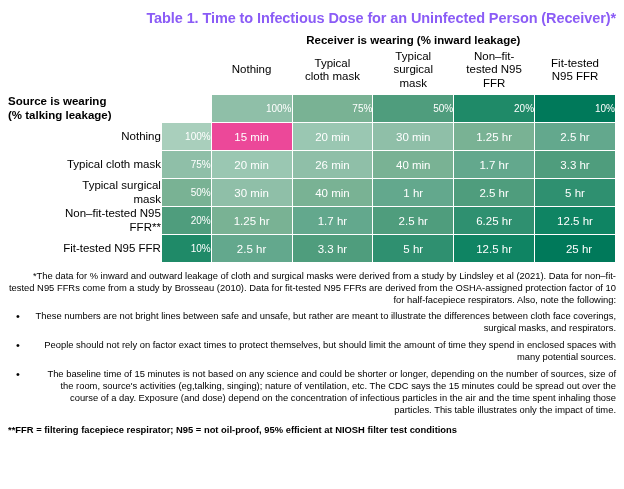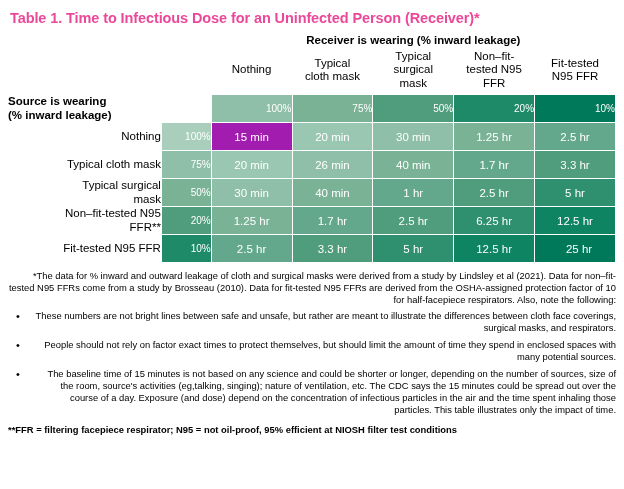--- a/index.html
+++ b/index.html
@@ -18,23 +18,24 @@
     position: relative;
     width: 624px;
     height: 489px;
     box-sizing: border-box;
     padding: 8px 8px 0 8px;
   }
   .title {
     font-family: "Liberation Sans", sans-serif;
     font-weight: bold;
     font-size: 14.5px;
-    color: #ec4899;
+    color: #8b5cf6;
     margin: 2px 0 8px 2px;
     letter-spacing: -0.1px;
+    text-align: right;
   }
   table.grid {
     border-collapse: collapse;
     width: 608px;
     table-layout: fixed;
     font-family: "Liberation Sans", sans-serif;
   }
   table.grid td {
     padding: 0;
     vertical-align: middle;
@@ -147,34 +148,34 @@
         <td class="col-head"><span>Nothing</span></td>
         <td class="col-head"><span>Typical<br>cloth mask</span></td>
         <td class="col-head"><span>Typical<br>surgical<br>mask</span></td>
         <td class="col-head"><span>Non–fit-<br>tested N95<br>FFR</span></td>
         <td class="col-head"><span>Fit-tested<br>N95 FFR</span></td>
       </tr>
 
       <tr>
         <td class="corner-head">
           <div>Source is wearing</div>
-          <div>(% inward leakage)</div>
+          <div>(% talking leakage)</div>
         </td>
         <td></td>
         <td class="leak-cell" style="background: rgb(143, 191, 168); font-weight: normal;">100%</td>
         <td class="leak-cell" style="background: rgb(121, 178, 148); font-weight: normal;">75%</td>
         <td class="leak-cell" style="background: rgb(79, 157, 125); font-weight: normal;">50%</td>
         <td class="leak-cell" style="background: rgb(31, 138, 104); font-weight: normal;">20%</td>
         <td class="leak-cell" style="background: rgb(0, 121, 90); font-weight: normal;">10%</td>
       </tr>
 
       <tr>
         <td class="row-head">Nothing</td>
         <td class="leak-cell" style="background: rgb(169, 207, 188);">100%</td>
-        <td class="cell" style="background: #a21caf;">15 min</td>
+        <td class="cell" style="background: #ec4899;">15 min</td>
         <td class="cell" style="background: rgb(154, 199, 178);">20 min</td>
         <td class="cell" style="background: rgb(143, 191, 168);">30 min</td>
         <td class="cell" style="background: rgb(121, 178, 148);">1.25 hr</td>
         <td class="cell" style="background: rgb(99, 168, 141);">2.5 hr</td>
       </tr>
 
       <tr>
         <td class="row-head">Typical cloth mask</td>
         <td class="leak-cell" style="background: rgb(143, 191, 168);">75%</td>
         <td class="cell" style="background: rgb(154, 199, 178);">20 min</td>

